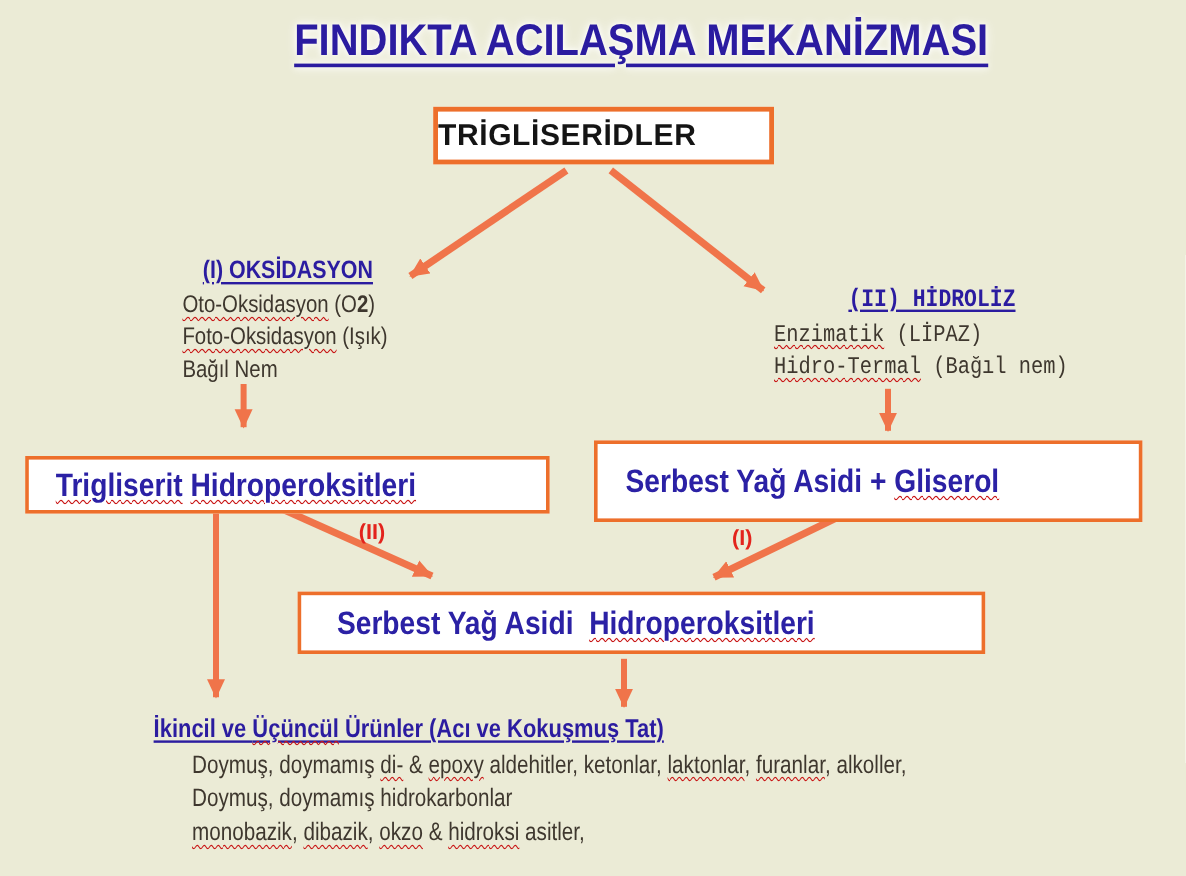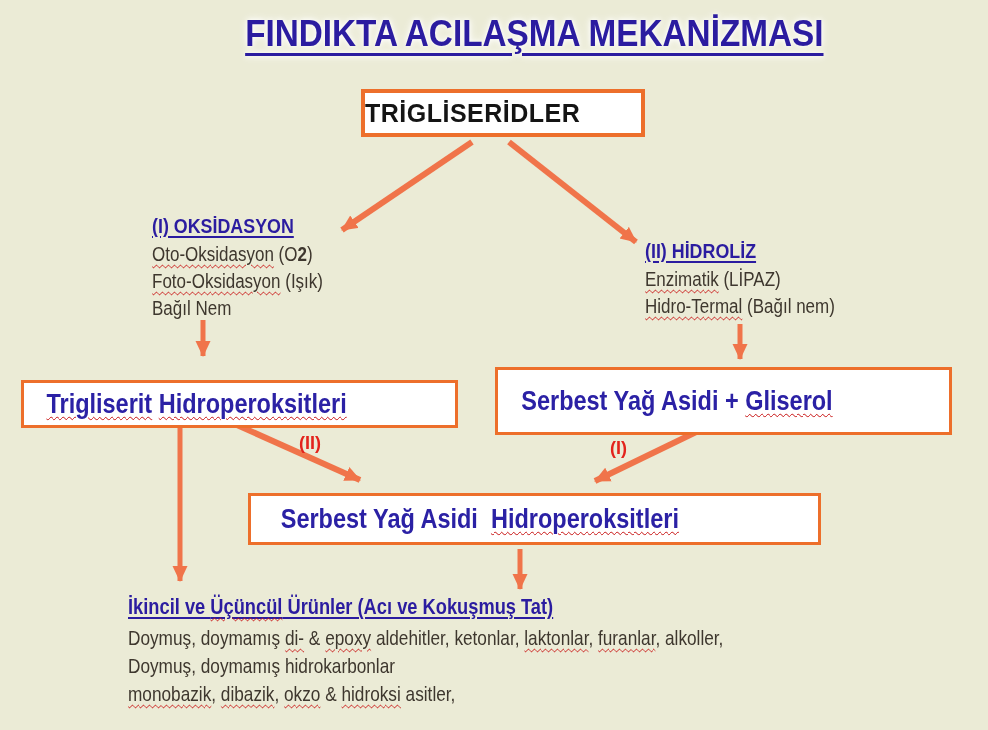--- a/index.html
+++ b/index.html
@@ -18,40 +18,40 @@
     display:flex;align-items:center;justify-content:flex-start;box-sizing:border-box;}
   #box-trig{left:361px;top:89px;width:284px;height:48px;border-width:4px;}
   #box-trig .tlabel{font-size:25px;font-weight:bold;color:#141414;letter-spacing:.5px;white-space:pre;}
   #box-left{left:21px;top:380px;width:437px;height:48px;}
   #box-right{left:495px;top:367px;width:457px;height:68px;}
   #box-mid{left:248px;top:493px;width:573px;height:52px;}
   .blue-label{display:inline-block;font-size:27px;font-weight:bold;color:#2B21A5;
     transform:scaleX(.87);transform-origin:50% 50%;white-space:pre;}
   
   .sec{position:absolute;color:#3E372E;font-size:20px;line-height:27px;}
-  .sec .heading{height:29px;}
+  .sec .heading{height:29px;text-align:center;}
   .hblue{font-size:21px;font-weight:bold;color:#2B1CA0;}
   .u-solid{text-decoration:underline;text-decoration-thickness:2px;text-underline-offset:3px;}
   #sec-oxid{left:152px;top:212px;}
-  #sec-hydro{left:645px;top:237px;}
+  #sec-hydro{left:645px;top:237px;font-family:Liberation Mono, monospace;}
   .ln{white-space:pre;}
   .n85{display:inline-block;transform:scaleX(.85);transform-origin:0 50%;white-space:pre;}
   .n82{display:inline-block;transform:scaleX(.82);transform-origin:0 50%;white-space:pre;}
   .wavy{text-decoration-line:underline;text-decoration-style:wavy;
     text-decoration-color:#C81414;text-decoration-thickness:1px;text-underline-offset:3px;}
   .b{font-weight:bold;}
   
   .plabel{position:absolute;color:#E3231C;font-weight:bold;font-size:18px;}
   #plabel-left{left:299px;top:433px;}
   #plabel-right{left:610px;top:438px;}
   
   .products{position:absolute;left:128px;top:593px;color:#3E372E;font-size:21px;line-height:28px;text-decoration:underline;}
   .products .heading{height:31px;}
   .products .hblue{font-size:21.5px;}
-  .products .pbody{}
+  .products .pbody{margin-left:32px;}
   
   .arrows{position:absolute;left:0;top:0;pointer-events:none;}
 </style>
 </head>
 <body>
 
 <div class="slide">
 
   <div class="title">
     <span class="cx">FINDIKTA ACILAŞMA MEKANİZMASI</span>

